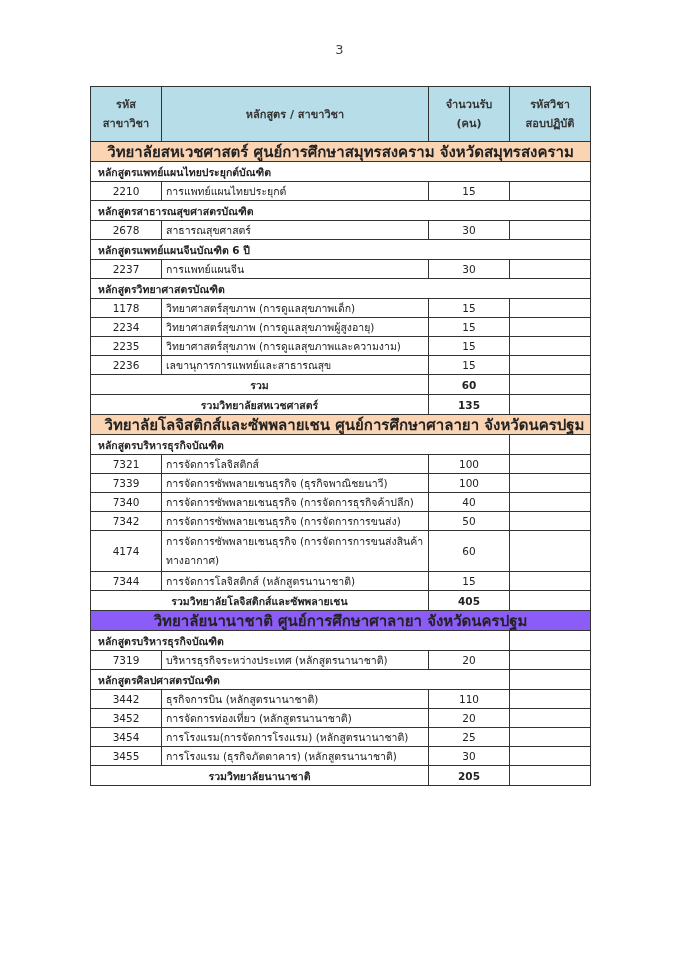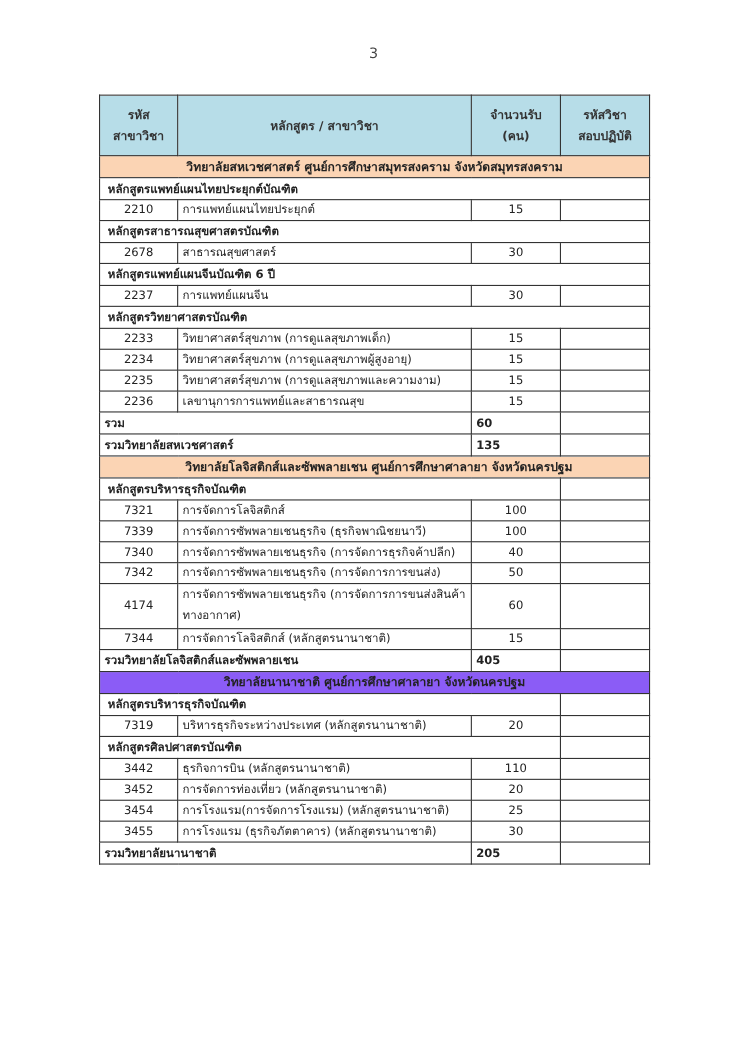--- a/index.html
+++ b/index.html
@@ -9,27 +9,27 @@
     position: absolute; top: 86px; left: 90px; width: 500px;
     border-collapse: collapse; table-layout: fixed;
     font-size: 10.5px;
   }
   table.program-table td, table.program-table th {
     border: 1px solid #333; padding: 0 4px; height: 18px; line-height: 14px;
     vertical-align: middle; overflow: hidden; white-space: nowrap;
   }
   col.c1 { width: 71px; } col.c2 { width: 267px; } col.c3 { width: 81px; } col.c4 { width: 81px; }
   th { background: #b7dde8; font-weight: bold; height: 54px !important; line-height: 19px !important; font-size: 11px; text-align: center; color: #333; }
-  tr.faculty td { background: #fbd4b4; font-weight: bold; text-align: center; height: 19px; font-size: 11px; }
+  tr.faculty td { background: #fbd4b4; font-weight: bold; text-align: center; height: 19px; font-size: 15px; }
   tr.program td { font-weight: bold; text-align: left; padding-left: 7px; height: 19px; }
   tr.program td.blank { font-weight: normal; }
   td.code { text-align: center; }
   td.major { text-align: left; padding-left: 6px; }
   td.seats { text-align: center; }
-  tr.total td { font-weight: bold; height: 19px; }
+  tr.total td { font-weight: bold; text-align: center; height: 19px; }
   tr.tall td { height: 40px; }
   tr.tall td.major { white-space: normal; line-height: 19px; }
   .hdr-line { display: block; }
 </style>
 </head>
 <body>
 
 <div class="page-number">3</div>
 
 <table class="program-table">
@@ -84,21 +84,21 @@
       <tr class="">
         <td class="code">2237</td>
         <td class="major">การแพทย์แผนจีน</td>
         <td class="seats">30</td>
         <td class="exam"></td>
       </tr>
       <tr class="program">
         <td colspan="4">หลักสูตรวิทยาศาสตรบัณฑิต</td>
       </tr>
       <tr class="">
-        <td class="code">2233</td>
+        <td class="code">1178</td>
         <td class="major">วิทยาศาสตร์สุขภาพ (การดูแลสุขภาพเด็ก)</td>
         <td class="seats">15</td>
         <td class="exam"></td>
       </tr>
       <tr class="">
         <td class="code">2234</td>
         <td class="major">วิทยาศาสตร์สุขภาพ (การดูแลสุขภาพผู้สูงอายุ)</td>
         <td class="seats">15</td>
         <td class="exam"></td>
       </tr>

